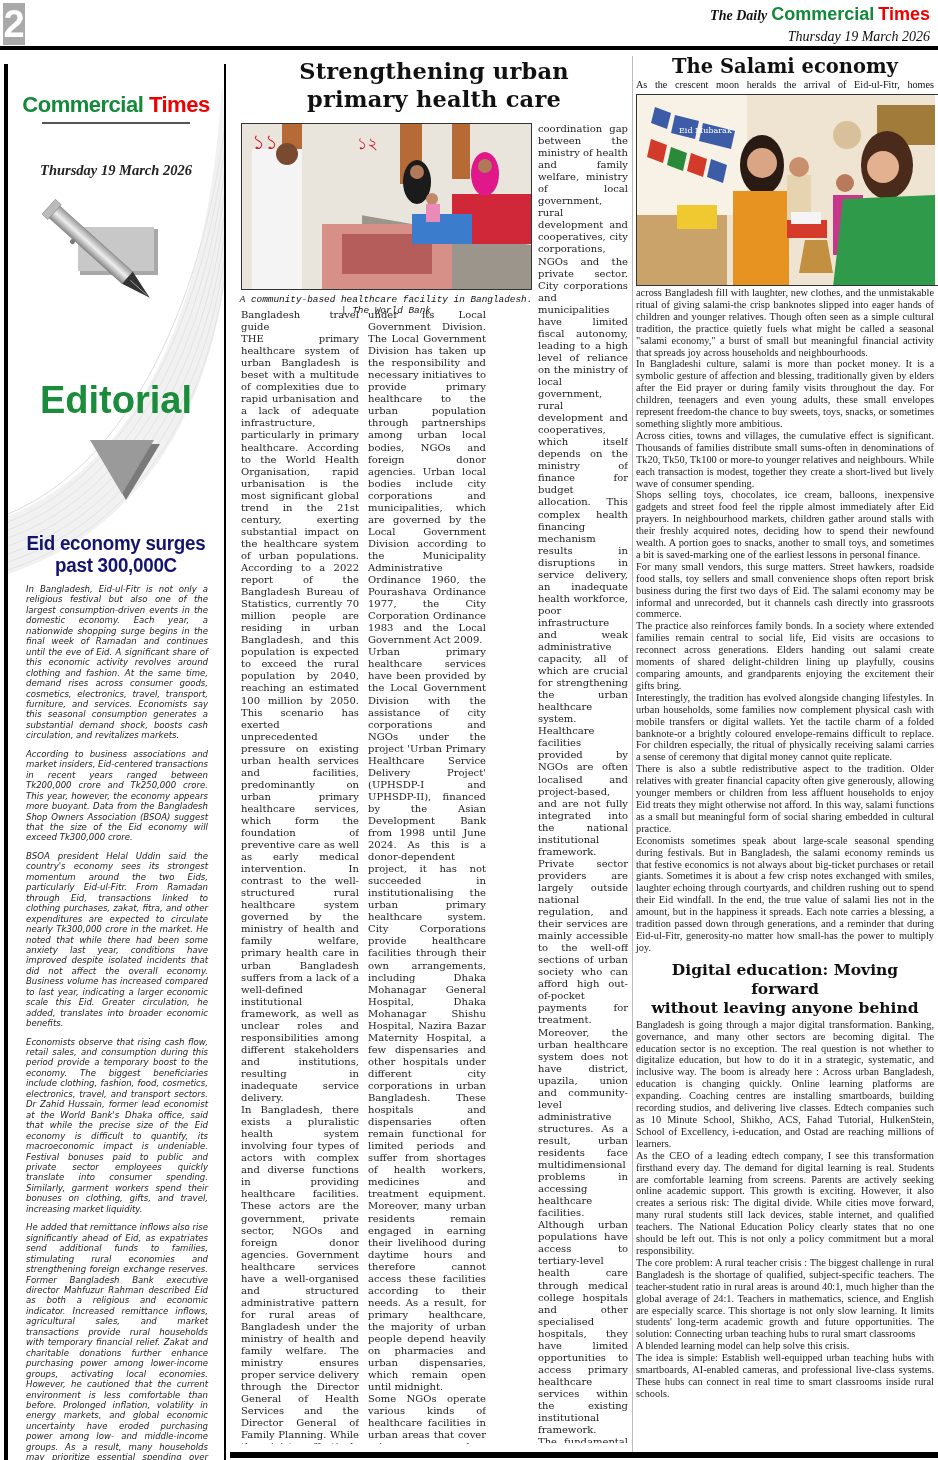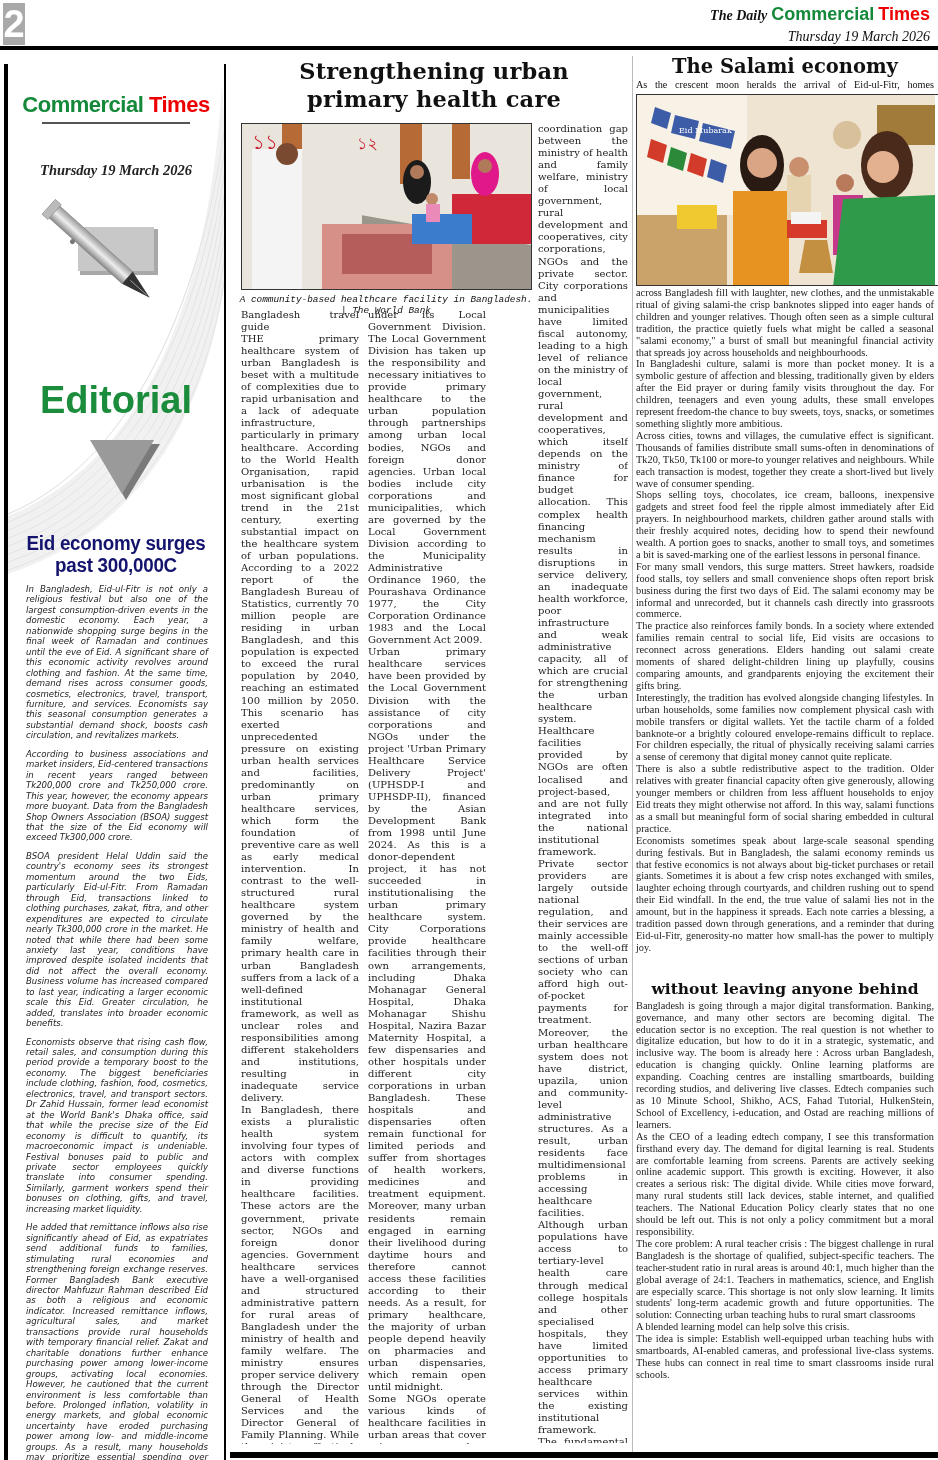--- a/index.html
+++ b/index.html
@@ -218,21 +218,21 @@
     <p>Across cities, towns and villages, the cumulative effect is significant. Thousands of families distribute small sums-often in denominations of Tk20, Tk50, Tk100 or more-to younger relatives and neighbours. While each transaction is modest, together they create a short-lived but lively wave of consumer spending.</p>
     <p>Shops selling toys, chocolates, ice cream, balloons, inexpensive gadgets and street food feel the ripple almost immediately after Eid prayers. In neighbourhood markets, children gather around stalls with their freshly acquired notes, deciding how to spend their newfound wealth. A portion goes to snacks, another to small toys, and sometimes a bit is saved-marking one of the earliest lessons in personal finance.</p>
     <p>For many small vendors, this surge matters. Street hawkers, roadside food stalls, toy sellers and small convenience shops often report brisk business during the first two days of Eid. The salami economy may be informal and unrecorded, but it channels cash directly into grassroots commerce.</p>
     <p>The practice also reinforces family bonds. In a society where extended families remain central to social life, Eid visits are occasions to reconnect across generations. Elders handing out salami create moments of shared delight-children lining up playfully, cousins comparing amounts, and grandparents enjoying the excitement their gifts bring.</p>
     <p>Interestingly, the tradition has evolved alongside changing lifestyles. In urban households, some families now complement physical cash with mobile transfers or digital wallets. Yet the tactile charm of a folded banknote-or a brightly coloured envelope-remains difficult to replace. For children especially, the ritual of physically receiving salami carries a sense of ceremony that digital money cannot quite replicate.</p>
     <p>There is also a subtle redistributive aspect to the tradition. Older relatives with greater financial capacity often give generously, allowing younger members or children from less affluent households to enjoy Eid treats they might otherwise not afford. In this way, salami functions as a small but meaningful form of social sharing embedded in cultural practice.</p>
     <p>Economists sometimes speak about large-scale seasonal spending during festivals. But in Bangladesh, the salami economy reminds us that festive economics is not always about big-ticket purchases or retail giants. Sometimes it is about a few crisp notes exchanged with smiles, laughter echoing through courtyards, and children rushing out to spend their Eid windfall. In the end, the true value of salami lies not in the amount, but in the happiness it spreads. Each note carries a blessing, a tradition passed down through generations, and a reminder that during Eid-ul-Fitr, generosity-no matter how small-has the power to multiply joy.</p>
   </div>
   <div class="digital">
     <h1>
-      <br>
+      <span>Digital education: Moving forward</span><br>
       <span>without leaving anyone behind</span>
     </h1>
     <div class="rtext">
       <p>Bangladesh is going through a major digital transformation. Banking, governance, and many other sectors are becoming digital. The education sector is no exception.  The real question is not whether to digitalize education, but how to do it in a strategic, systematic, and inclusive way. The boom is already here : Across urban Bangladesh, education is changing quickly. Online learning platforms are expanding. Coaching centres are installing smartboards, building recording studios, and delivering live classes.  Edtech companies such as 10 Minute School, Shikho, ACS, Fahad Tutorial, HulkenStein, School of Excellency, i-education, and Ostad are reaching millions of learners.</p>
       <p>As the CEO of a leading edtech company, I see this transformation firsthand every day. The demand for digital learning is real. Students are comfortable learning from screens. Parents are actively seeking online academic support. This growth is exciting. However, it also creates a serious risk: The digital divide.  While cities move forward, many rural students still lack devices, stable internet, and qualified teachers. The National Education Policy clearly states that no one should be left out. This is not only a policy commitment but a moral responsibility.</p>
       <p>The core problem: A rural teacher crisis : The biggest challenge in rural Bangladesh is the shortage of qualified, subject-specific teachers. The teacher-student ratio in rural areas is around 40:1, much higher than the global average of 24:1.  Teachers in mathematics, science, and English are especially scarce. This shortage is not only slow learning. It limits students' long-term academic growth and future opportunities. The solution: Connecting urban teaching hubs to rural smart classrooms</p>
       <p>A blended learning model can help solve this crisis.</p>
       <p>The idea is simple: Establish well-equipped urban teaching hubs with smartboards, AI-enabled cameras, and professional live-class systems. These hubs can connect in real time to smart classrooms inside rural schools.</p>
     </div>
   </div>

